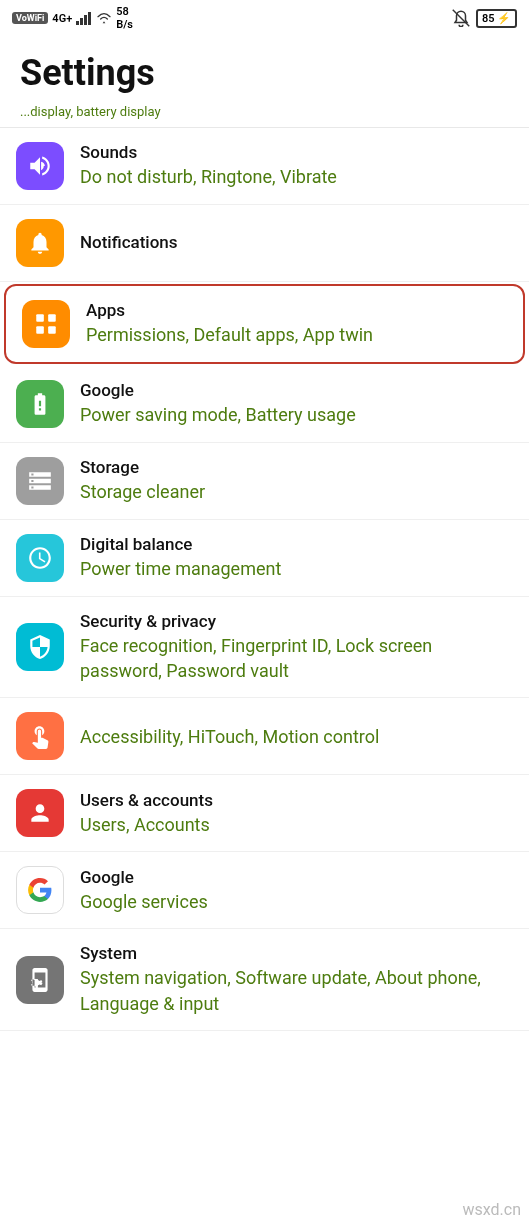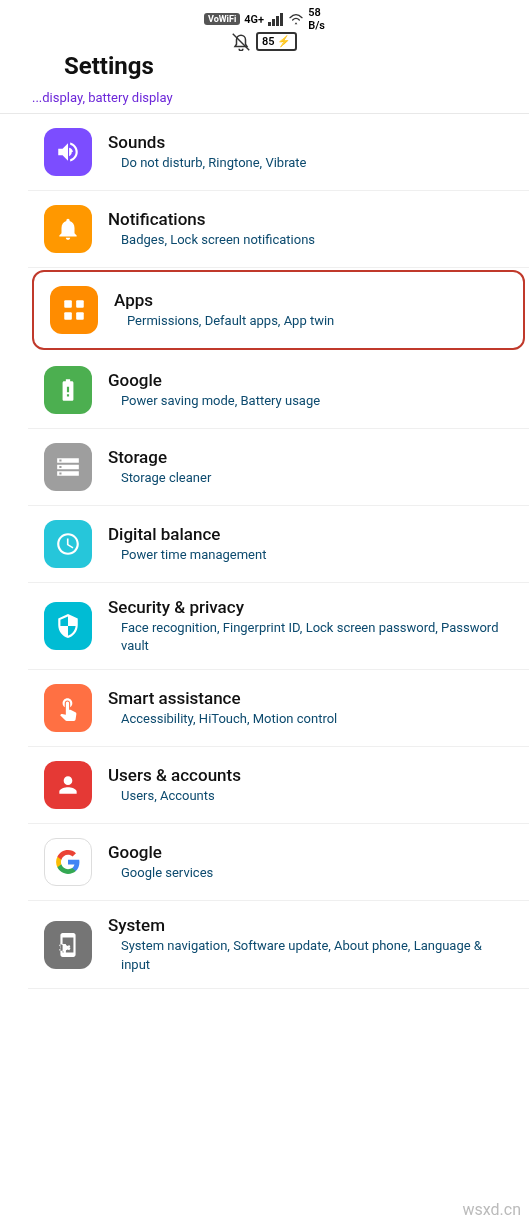--- a/index.html
+++ b/index.html
@@ -12,32 +12,31 @@
     }
 
     
     .status-bar {
       display: flex;
       justify-content: space-between;
       align-items: center;
       padding: 6px 12px;
       background: #fff;
       height: 36px;
-      flex-direction: column;
     }
     .status-left {
       display: flex;
       align-items: center;
       gap: 4px;
       font-size: 11px;
       font-weight: 600;
     }
     .status-right {
       display: flex;
-      align-items: flex-end;
+      align-items: flex-start;
       gap: 6px;
       font-size: 11px;
     }
     .wifi-badge {
       background: #555;
       color: #fff;
       border-radius: 3px;
       padding: 1px 4px;
       font-size: 9px;
       font-weight: 700;
@@ -47,38 +46,36 @@
       border-radius: 3px;
       padding: 1px 4px;
       font-size: 11px;
       font-weight: 600;
       position: relative;
     }
 
     
     .page-title {
       padding: 16px 20px 10px 20px;
-      font-size: 24px;
+      font-size: 36px;
       font-weight: 700;
       color: #111;
-      margin-left: 44px;
     }
 
     
     .scroll-hint {
-      padding: 0 20px 8px 32px;
+      padding: 0 20px 8px 20px;
       font-size: 13px;
-      color: #6d28d9;
+      color: #4d7c0f;
       border-bottom: 1px solid #e8e8e8;
     }
 
     
     .settings-list {
       list-style: none;
-      padding-left: 28px;
     }
 
     .settings-item {
       display: flex;
       align-items: center;
       padding: 14px 16px 14px 16px;
       border-bottom: 1px solid #efefef;
       cursor: pointer;
       background: #fff;
       position: relative;
@@ -111,24 +108,23 @@
     }
 
     .item-title {
       font-size: 17px;
       font-weight: 500;
       color: #111;
       margin-bottom: 2px;
     }
 
     .item-subtitle {
-      font-size: 13px;
-      color: #0c4a6e;
+      font-size: 18px;
+      color: #4d7c0f;
       line-height: 1.4;
-      margin-left: 13px;
     }
 
     
     .bg-purple { background: #7c4dff; }
     .bg-orange { background: #ff9800; }
     .bg-orange2 { background: #ff8c00; }
     .bg-green { background: #4caf50; }
     .bg-gray { background: #9e9e9e; }
     .bg-teal { background: #26c6da; }
     .bg-teal2 { background: #00bcd4; }
@@ -191,21 +187,20 @@
   </li>
 
   <li class="settings-item">
     <div class="icon-wrap bg-orange">
       <svg viewBox="0 0 24 24" fill="white">
         <path d="M12 22c1.1 0 2-.9 2-2h-4c0 1.1.9 2 2 2zm6-6v-5c0-3.07-1.64-5.64-4.5-6.32V4c0-.83-.67-1.5-1.5-1.5s-1.5.67-1.5 1.5v.68C7.63 5.36 6 7.92 6 11v5l-2 2v1h16v-1l-2-2z"></path>
       </svg>
     </div>
     <div class="item-text">
       <div class="item-title">Notifications</div>
-      <div class="item-subtitle">Badges, Lock screen notifications</div>
     </div>
   </li>
 
   <li class="settings-item highlighted">
     <div class="icon-wrap bg-orange2">
       <svg viewBox="0 0 24 24" fill="white">
         <rect x="3" y="3" width="7" height="7" rx="1"></rect>
         <rect x="14" y="3" width="7" height="7" rx="1"></rect>
         <rect x="3" y="14" width="7" height="7" rx="1"></rect>
         <rect x="14" y="14" width="7" height="7" rx="1"></rect>
@@ -265,21 +260,20 @@
     </div>
   </li>
 
   <li class="settings-item">
     <div class="icon-wrap bg-orange3">
       <svg viewBox="0 0 24 24" fill="white">
         <path d="M9 11.24V7.5C9 6.12 10.12 5 11.5 5S14 6.12 14 7.5v3.74c1.21-.81 2-2.18 2-3.74C16 5.01 13.99 3 11.5 3S7 5.01 7 7.5c0 1.56.79 2.93 2 3.74zm9.84 4.63l-4.54-2.26c-.17-.07-.35-.11-.54-.11H13v-6c0-.83-.67-1.5-1.5-1.5S10 6.67 10 7.5v10.74l-3.43-.72c-.08-.01-.15-.03-.24-.03-.31 0-.59.13-.79.33l-.79.8 4.94 4.94c.27.27.65.44 1.06.44h6.79c.75 0 1.33-.55 1.44-1.28l.75-5.27c.01-.07.02-.14.02-.2 0-.62-.38-1.16-.91-1.38z"></path>
       </svg>
     </div>
     <div class="item-text">
-      <div class="item-title">Smart assistance</div>
       <div class="item-subtitle">Accessibility, HiTouch, Motion control</div>
     </div>
   </li>
 
   <li class="settings-item">
     <div class="icon-wrap bg-red">
       <svg viewBox="0 0 24 24" fill="white">
         <path d="M12 12c2.21 0 4-1.79 4-4s-1.79-4-4-4-4 1.79-4 4 1.79 4 4 4zm0 2c-2.67 0-8 1.34-8 4v2h16v-2c0-2.66-5.33-4-8-4z"></path>
       </svg>
     </div>

